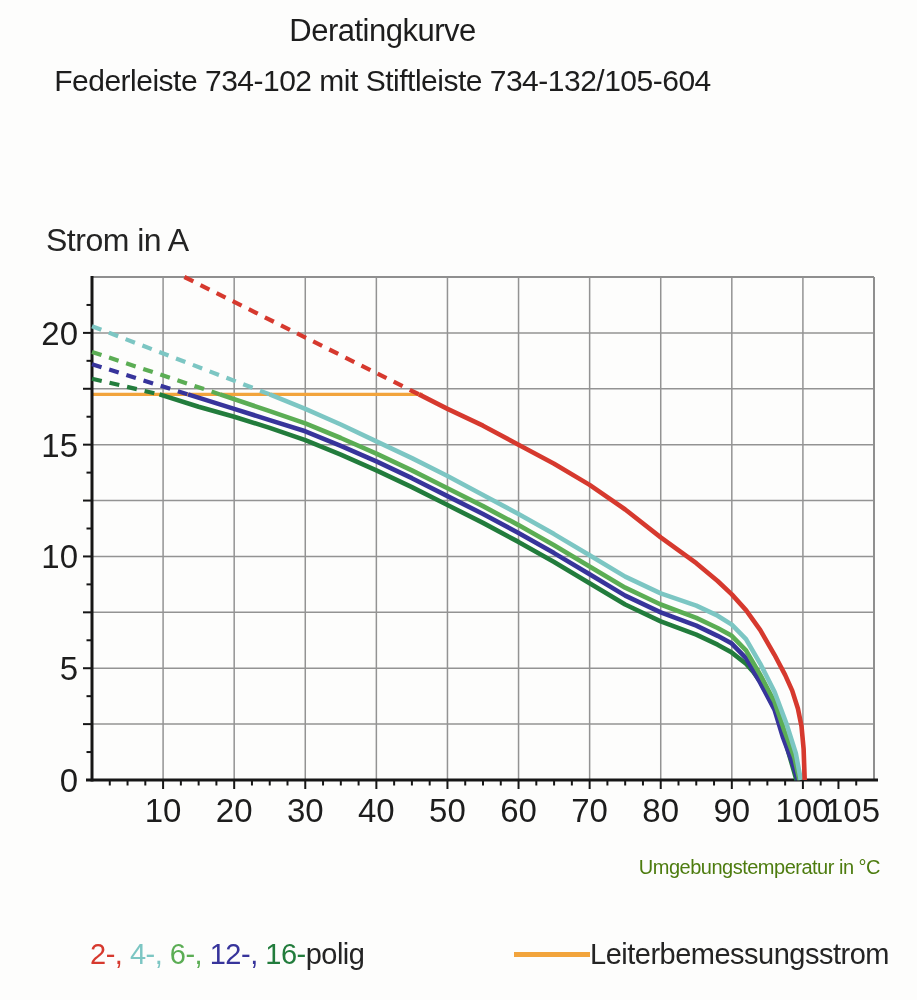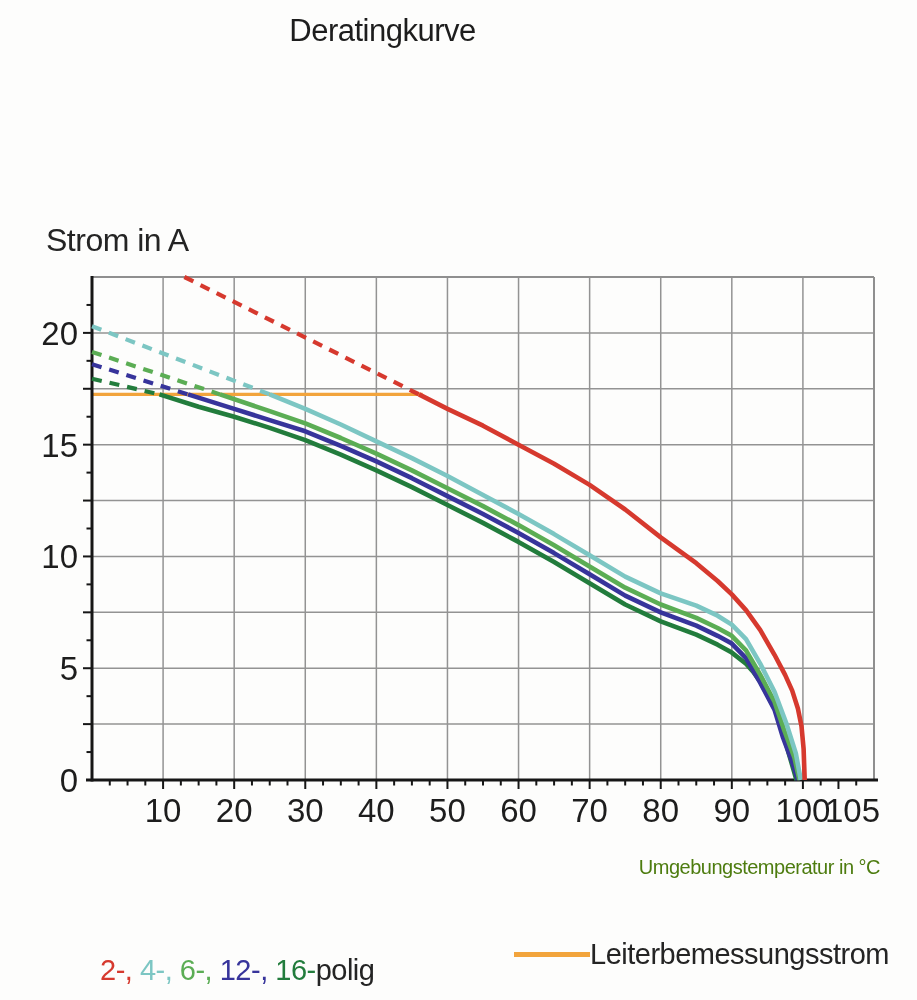--- a/index.html
+++ b/index.html
@@ -14,33 +14,34 @@
   }
   .titles .t1{font-size:31px;}
   .axis-title-y{
     position:absolute;left:46px;top:222px;font-size:32px;color:#242424;letter-spacing:-0.5px;
   }
   .axis-title-x{
     position:absolute;right:37px;top:856px;font-size:20px;color:#4d7c0f;letter-spacing:-0.5px;
   }
   svg#plot{position:absolute;left:0;top:0;}
   .legend-poles{
-    position:absolute;left:100px;top:938px;font-size:29px;letter-spacing:-0.5px;white-space:pre;margin-top:16px;
+    position:absolute;left:90px;top:938px;font-size:29px;letter-spacing:-0.5px;white-space:pre;
   }
   .legend-rated{
     position:absolute;left:514px;top:938px;font-size:29px;letter-spacing:-0.5px;
     display:flex;align-items:center;color:#242424;
   }
   .legend-rated .swatch{display:inline-block;width:76px;height:5px;background:#f2a43c;}
 </style>
 </head>
 <body>
 
 <div class="titles">
   <div class="t1">Deratingkurve</div>
+  <div>Federleiste 734-102 mit Stiftleiste 734-132/105-604</div>
 </div>
 
 <div class="axis-title-y">Strom in A</div>
 
 <svg id="plot" width="917" height="1000">
     <line x1="163.0909090909091" y1="277" x2="163.0909090909091" y2="780" stroke="#939393" stroke-width="1.5"></line>
     <line x1="234.1818181818182" y1="277" x2="234.1818181818182" y2="780" stroke="#939393" stroke-width="1.5"></line>
     <line x1="305.27272727272725" y1="277" x2="305.27272727272725" y2="780" stroke="#939393" stroke-width="1.5"></line>
     <line x1="376.3636363636364" y1="277" x2="376.3636363636364" y2="780" stroke="#939393" stroke-width="1.5"></line>
     <line x1="447.45454545454544" y1="277" x2="447.45454545454544" y2="780" stroke="#939393" stroke-width="1.5"></line>

